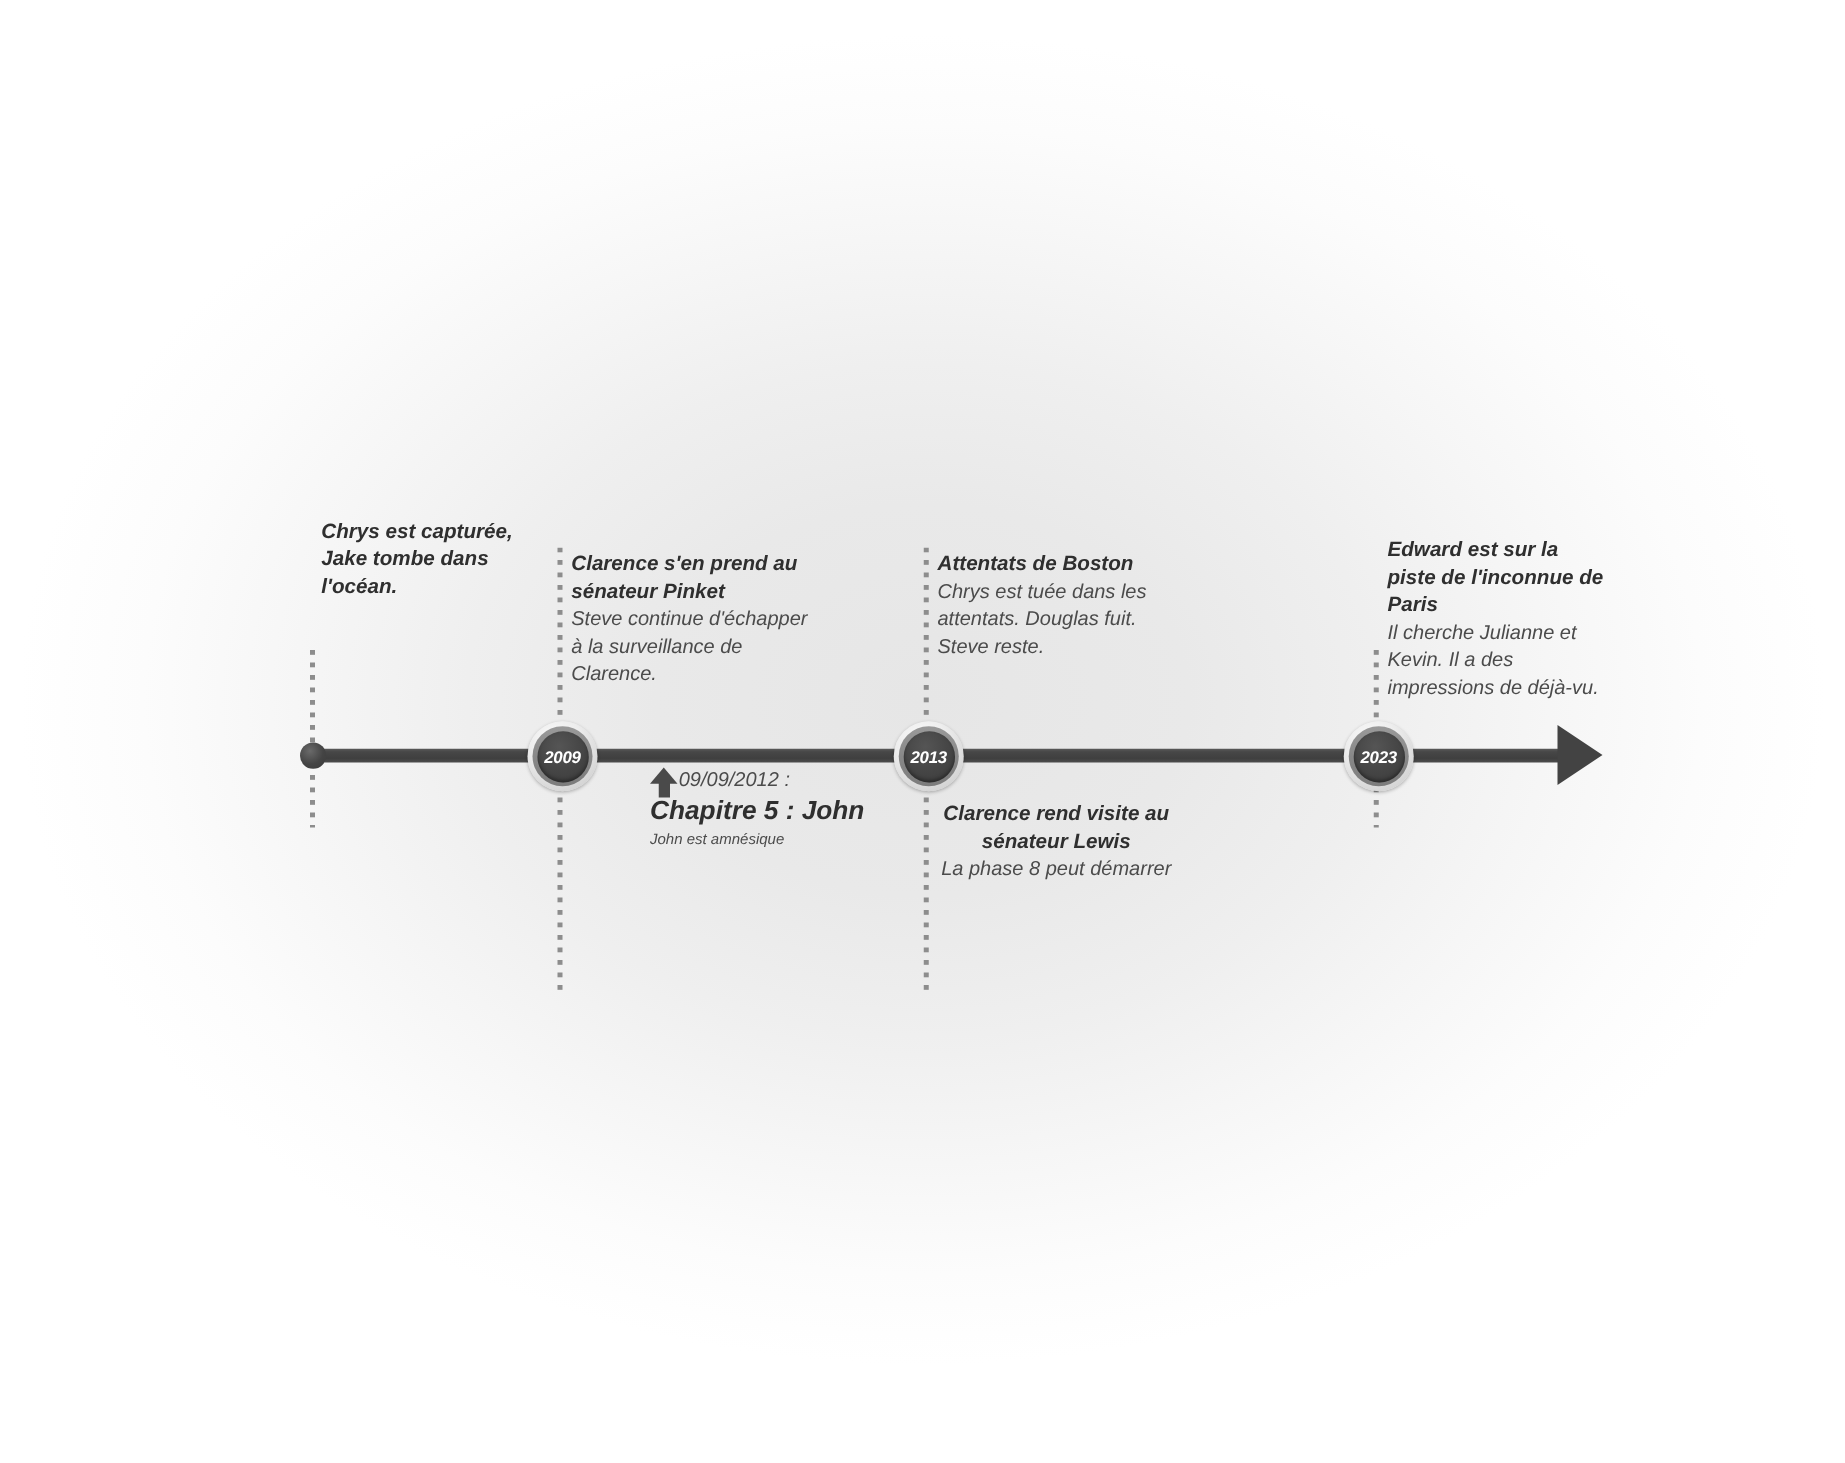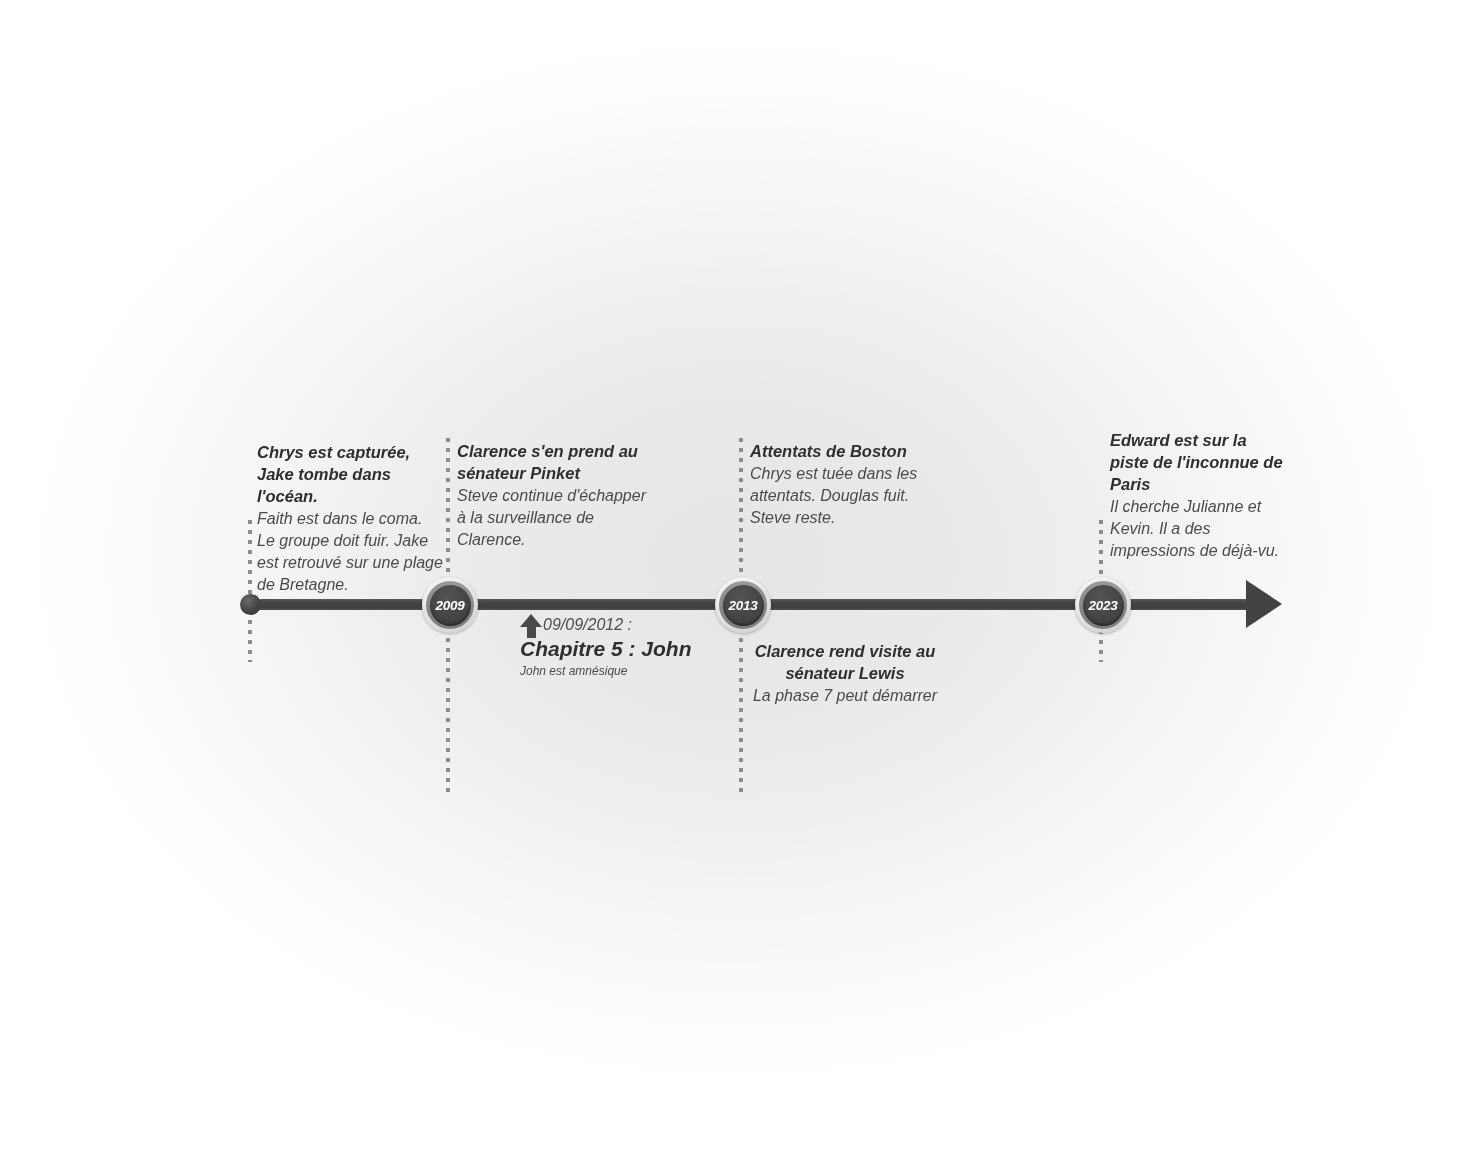--- a/index.html
+++ b/index.html
@@ -228,43 +228,42 @@
     </div>
   </div>
   <div class="marker" style="left:1075px; top:577px;justify-content:center;">
     <div class="marker-ring">
       <div class="marker-core">
         <span>2023</span>
       </div>
     </div>
   </div>
 
-  <div class="event" style="left:257px; top:441px; width:186px;">
+  <div class="event" style="left:257px; top:414px; width:186px;">
     <p class="title">Chrys est capturée, Jake tombe dans l'océan.</p>
-    <p class="desc">Faith est dans le coma. Le groupe doit fuir. Jake est retrouvé sur une plage de Bretagne.</p>
   </div>
 
   <div class="event" style="left:457px; top:440px; width:200px;">
     <p class="title">Clarence s'en prend au sénateur Pinket</p>
     <p class="desc">Steve continue d'échapper à la surveillance de Clarence.</p>
   </div>
 
   <div class="event" style="left:750px; top:440px; width:190px;">
     <p class="title">Attentats de Boston</p>
     <p class="desc">Chrys est tuée dans les attentats. Douglas fuit. Steve reste.</p>
   </div>
 
   <div class="event" style="left:1110px; top:429px; width:175px;">
     <p class="title">Edward est sur la piste de l'inconnue de Paris</p>
     <p class="desc">Il cherche Julianne et Kevin. Il a des impressions de déjà-vu.</p>
   </div>
 
   <div class="event" style="left:750px; top:640px; width:190px;text-align:center;">
     <p class="title">Clarence rend visite au sénateur Lewis</p>
-    <p class="desc">La phase 7 peut démarrer</p>
+    <p class="desc">La phase 8 peut démarrer</p>
   </div>
 
   <div class="callout">
     <div class="date-row">
       <span class="up-arrow"></span>
       <span class="date-text">09/09/2012 :</span>
     </div>
     <p class="chapter">Chapitre 5 : John</p>
     <p class="chapter-desc">John est amnésique</p>
   </div>

